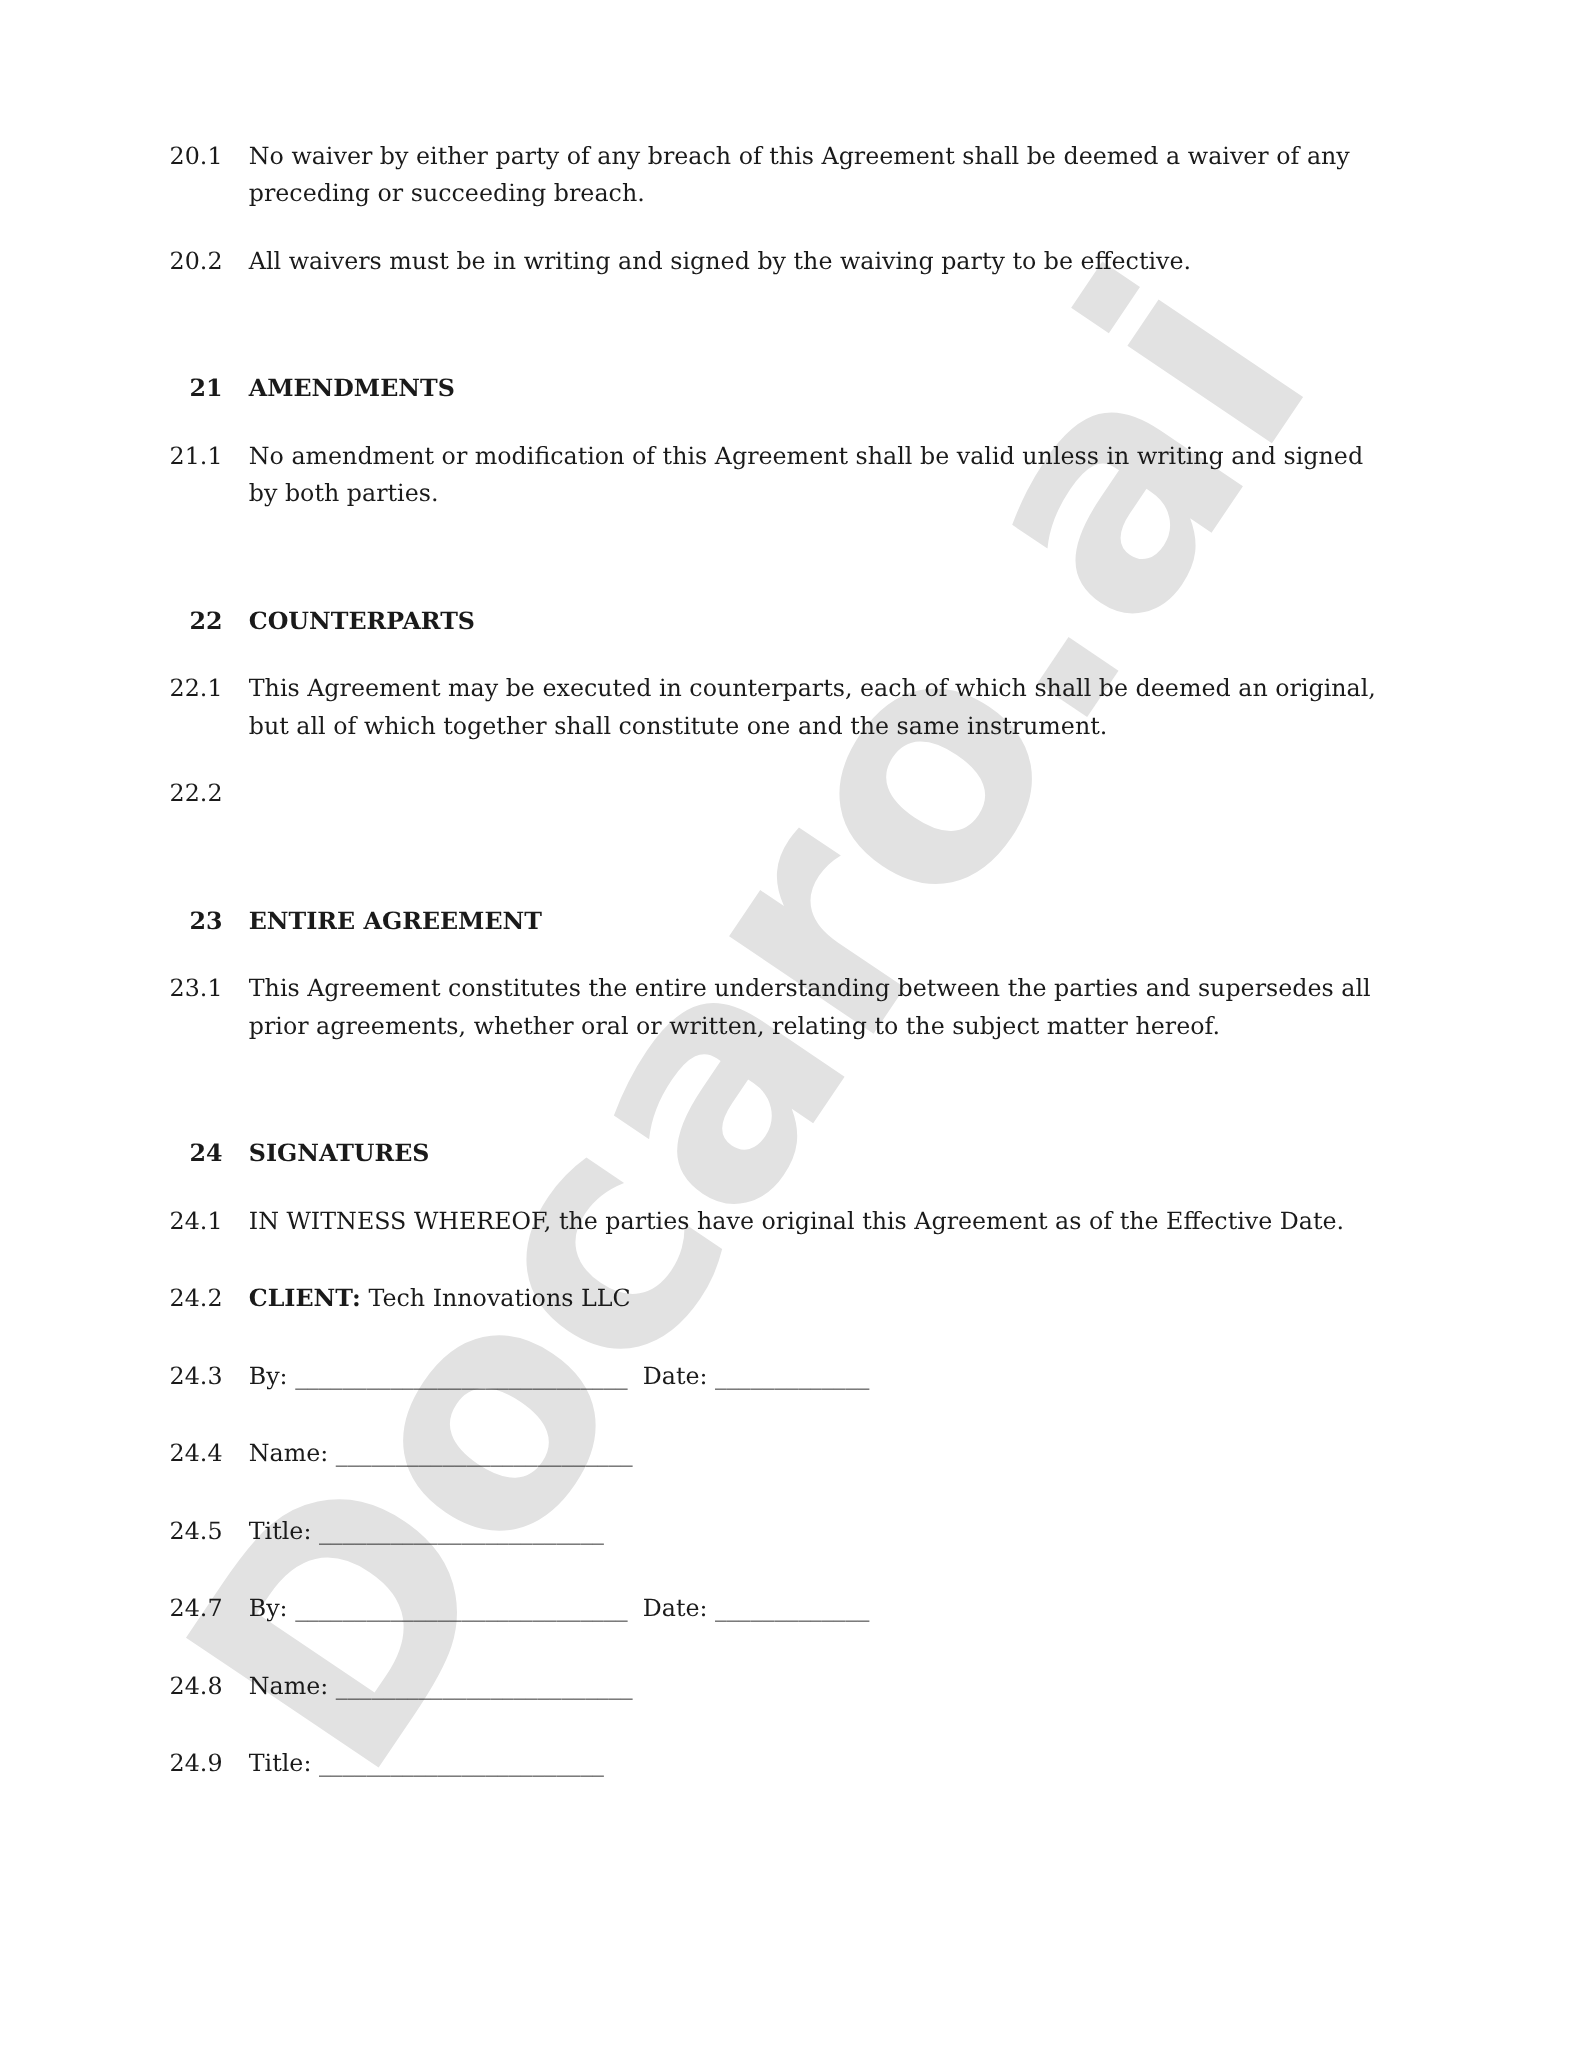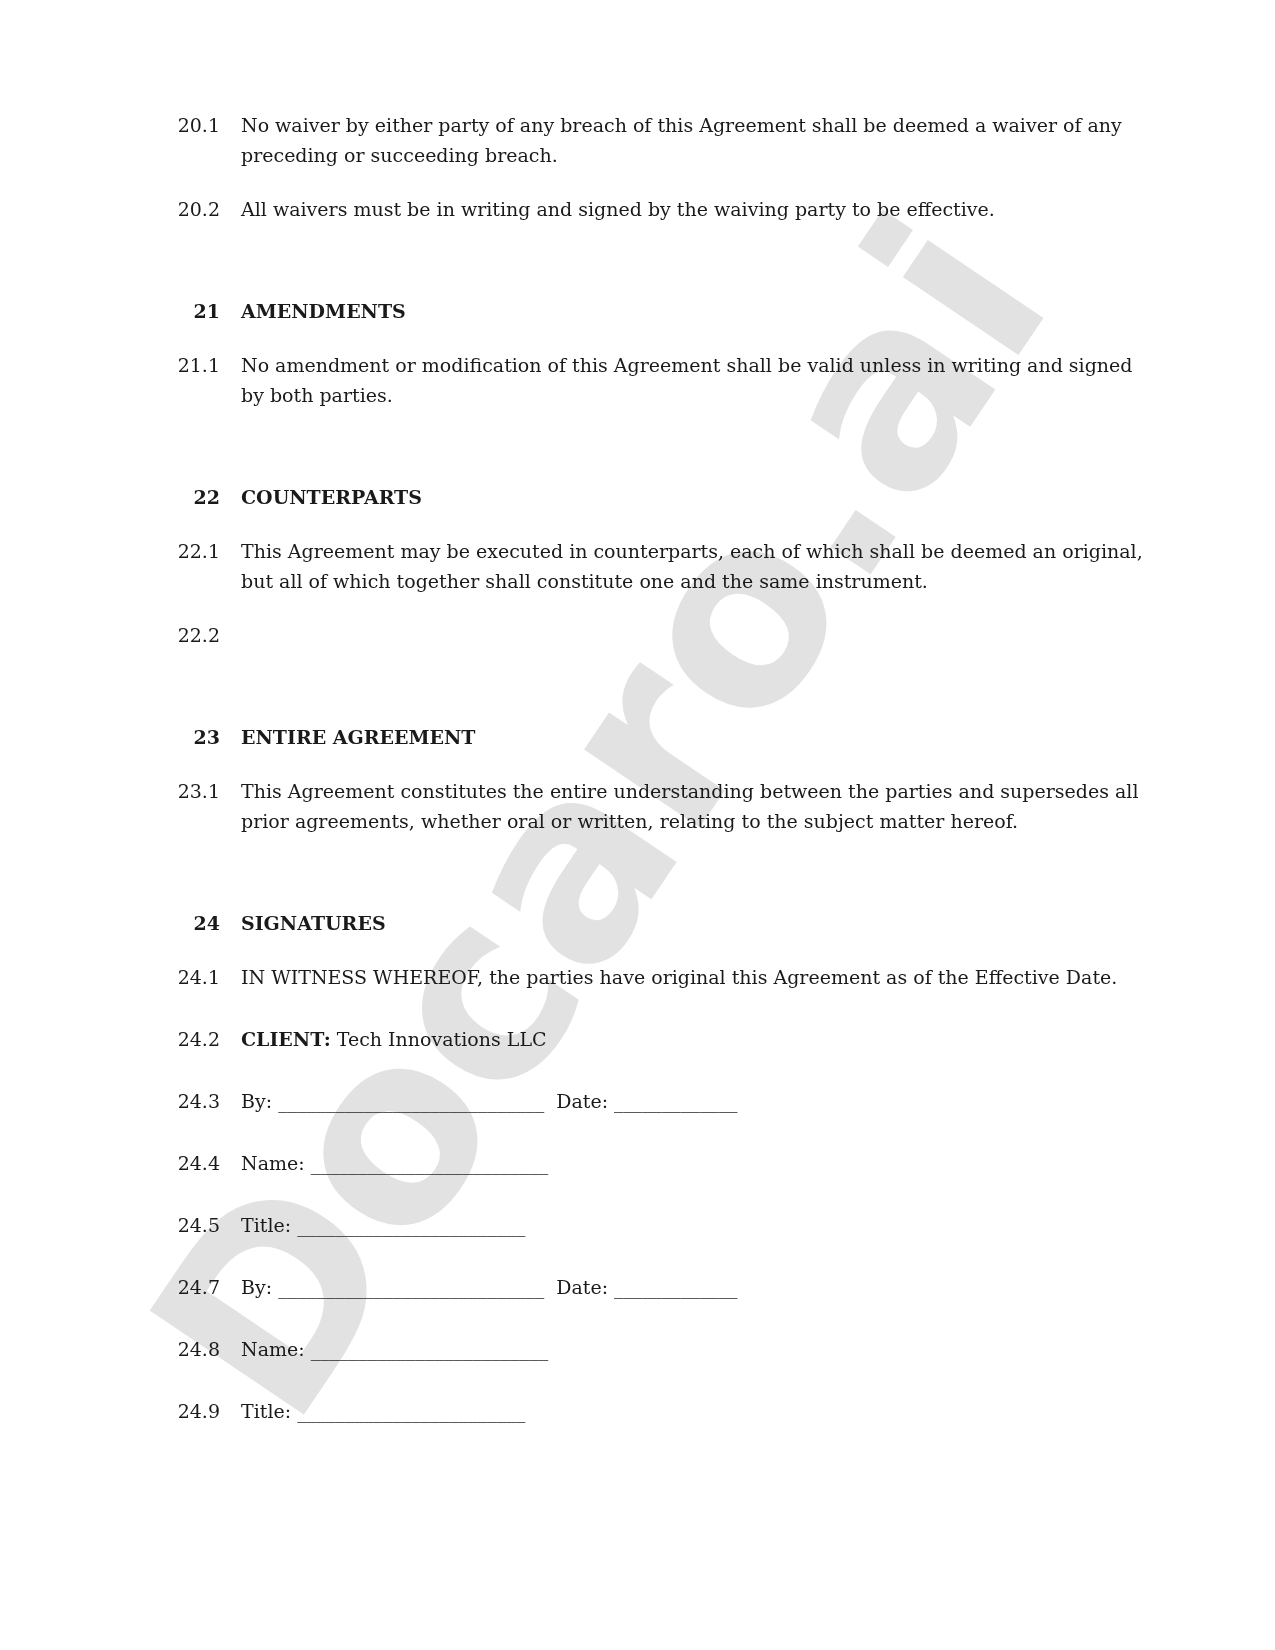--- a/index.html
+++ b/index.html
@@ -25,21 +25,21 @@
     color: #e2e2e2;
     white-space: nowrap;
     z-index: 0;
     user-select: none;
   }
   .content {
     position: relative;
     z-index: 1;
     padding-top: 110px;
   }
-  .row { display: flex; align-items: flex-start; padding-left: 42px; }
+  .row { display: flex; align-items: flex-start; }
   .content .row:first-child { margin-top: 0; }
   .num {
     flex: 0 0 178px;
     text-align: right;
     white-space: pre;
   }
   .body {
     margin-left: 21px;
     white-space: pre;
   }

